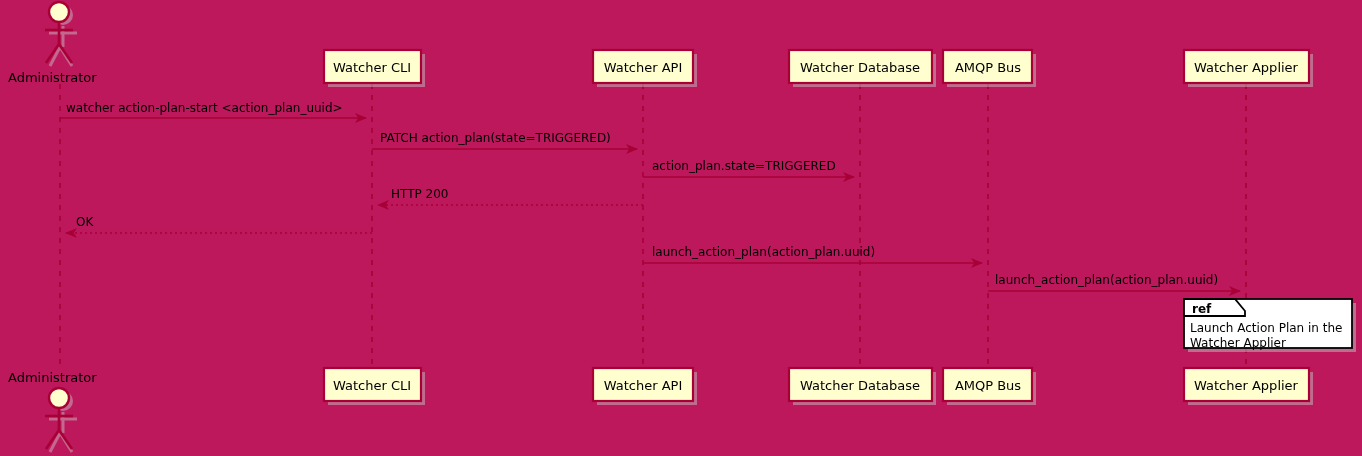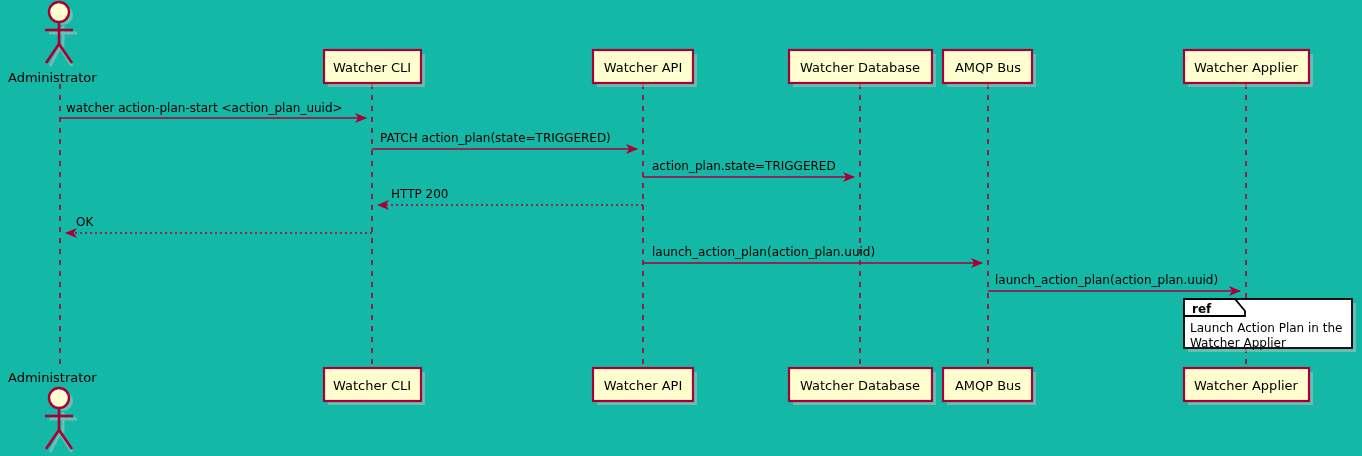--- a/index.html
+++ b/index.html
@@ -7,21 +7,21 @@
     padding: 0;
     background: #ffffff;
   }
   body {
     font-family: "DejaVu Sans", sans-serif;
   }
   #diagram-root {
     position: relative;
     width: 1362px;
     height: 456px;
-    background: #14b8a6;
+    background: #be185d;
     overflow: hidden;
   }
   svg#seq-svg {
     position: absolute;
     left: 0;
     top: 0;
     width: 1362px;
     height: 456px;
     display: block;
   }

